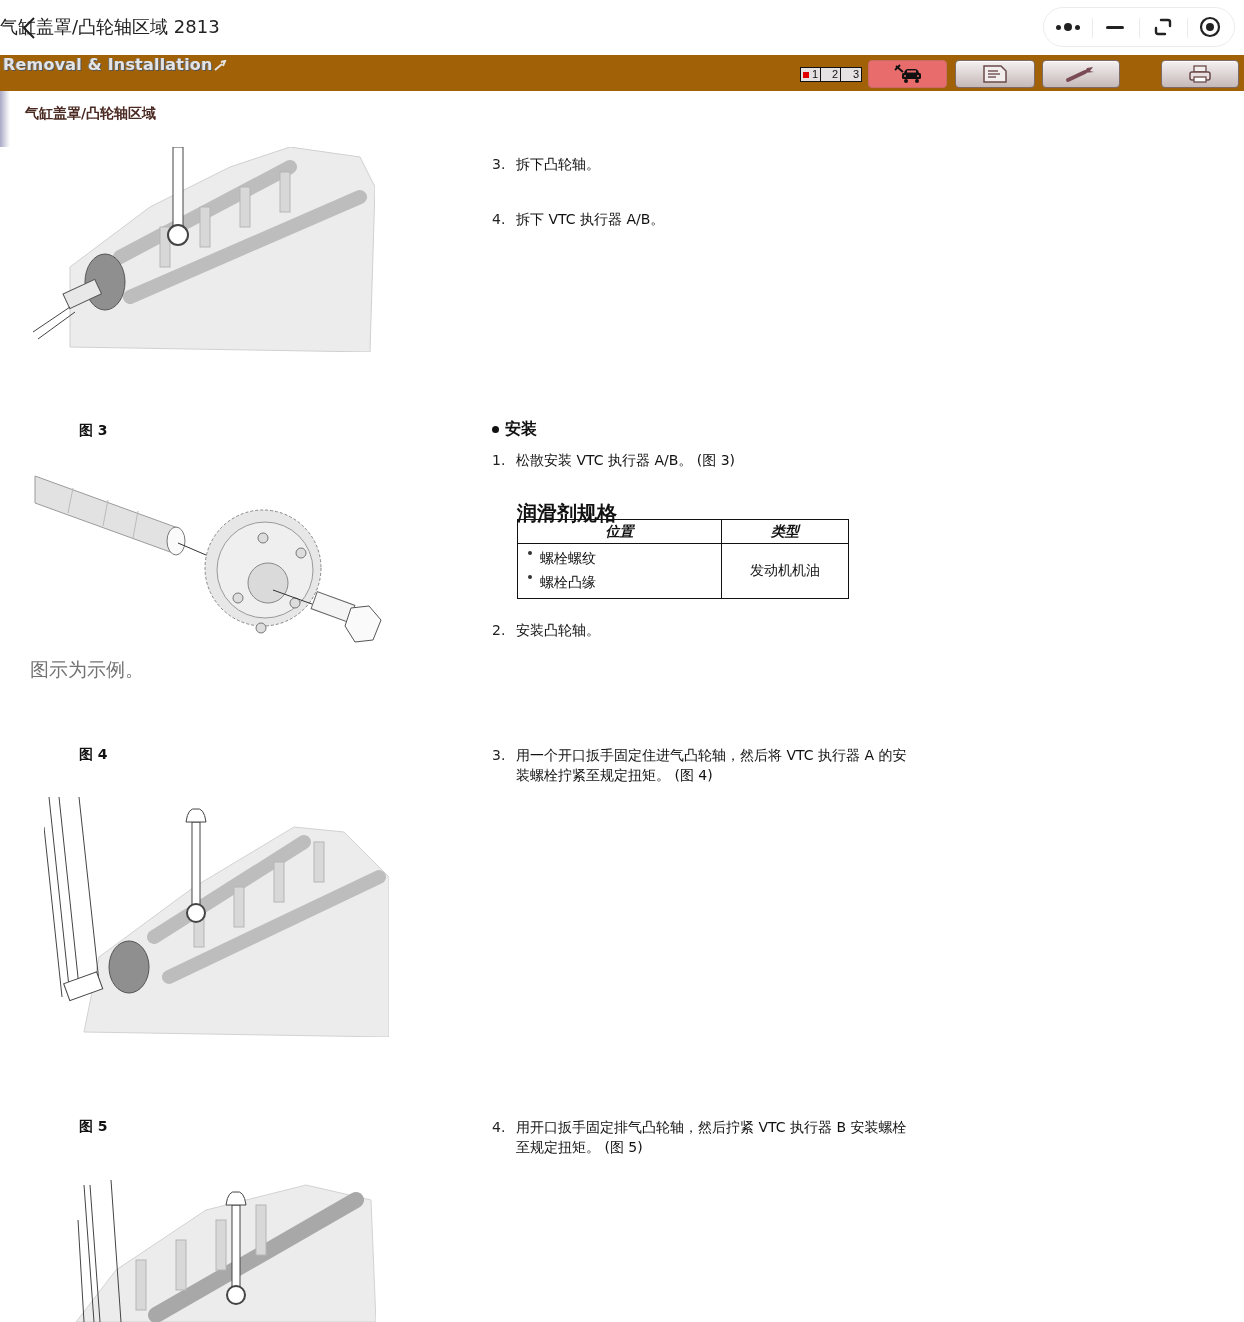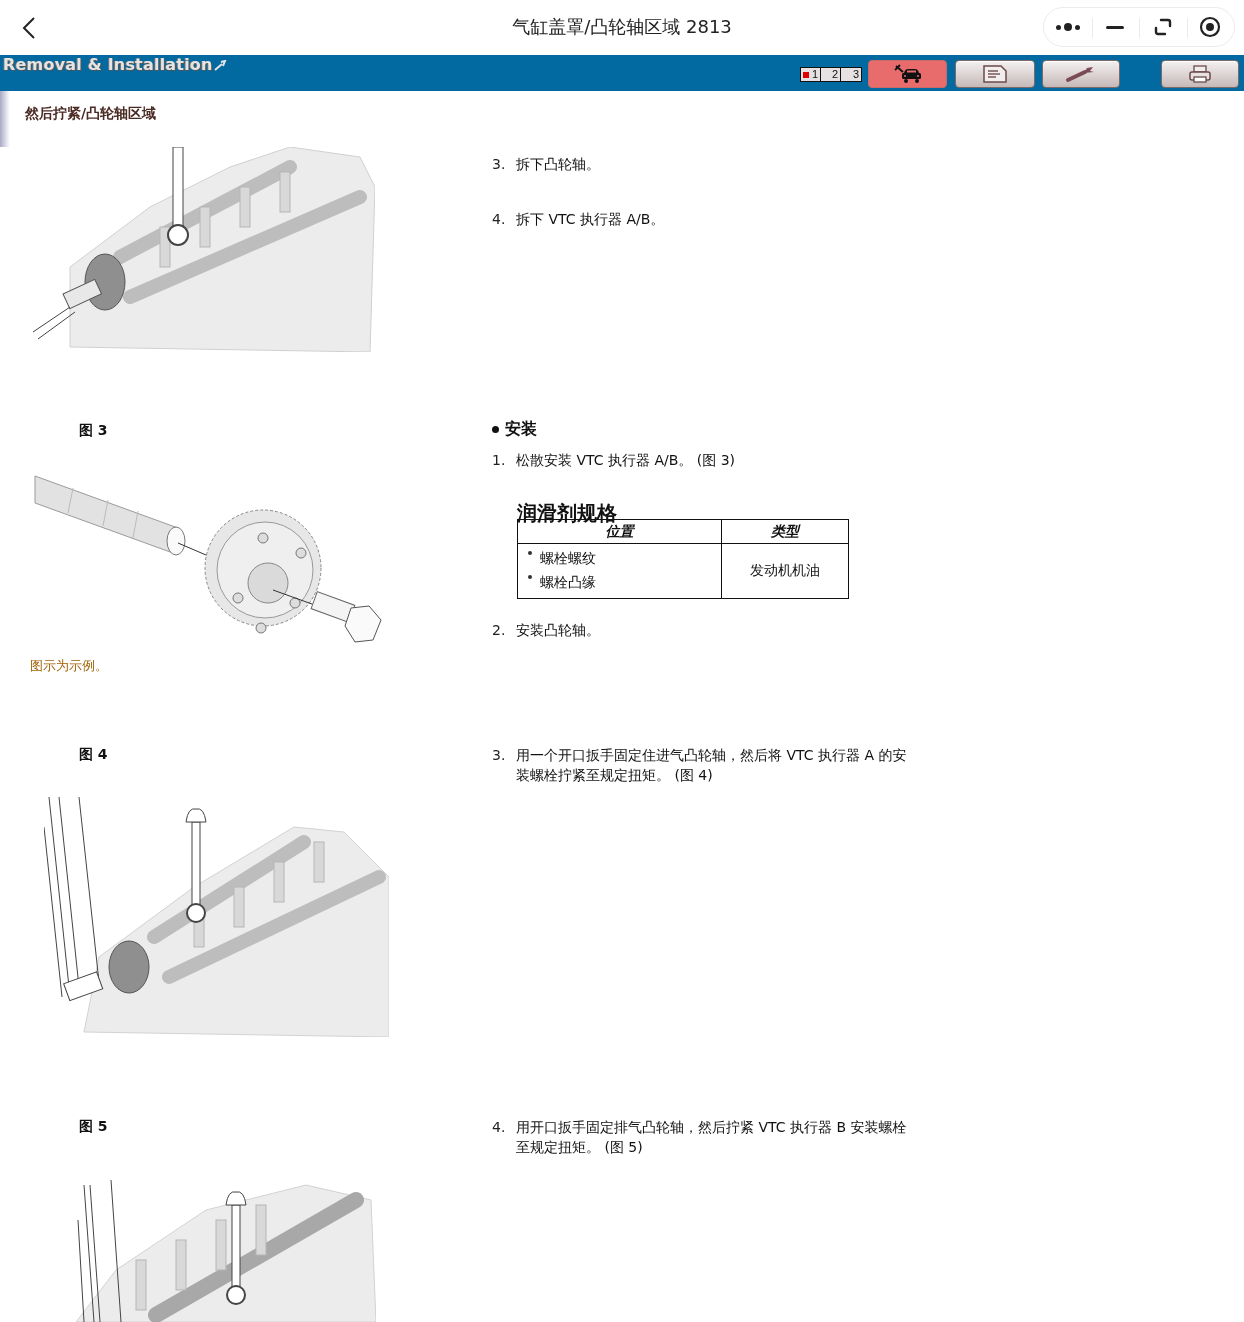--- a/index.html
+++ b/index.html
@@ -3,49 +3,49 @@
 <meta charset="utf-8">
 <style>
   * { box-sizing: border-box; margin: 0; padding: 0; }
   html, body { width: 1244px; height: 1322px; overflow: hidden; background: #ffffff; }
   body { font-family: "DejaVu Sans", "Liberation Sans", sans-serif; color: #111; position: relative; }
 
   
   .topbar { position: absolute; left: 0; top: 0; width: 1244px; height: 55px; background: #fff; }
   .back-btn { position: absolute; left: 16px; top: 12px; width: 28px; height: 32px; cursor: pointer; }
   .back-btn svg { width: 28px; height: 32px; }
-  .window-title { position: absolute; left: 0; right: 0; top: 15px; text-align: center; font-size: 18px; color: #222; }
+  .window-title { position: absolute; left: 0; right: 0; top: 15px; text-align: left; font-size: 18px; color: #222; }
   .capsule { position: absolute; left: 1043px; top: 7px; width: 192px; height: 40px; border: 1px solid #ececec; border-radius: 20px; display: flex; align-items: center; background: #fff; }
   .capsule .cap-btn { flex: 1; height: 100%; display: flex; align-items: center; justify-content: center; position: relative; cursor: pointer; }
   .capsule .cap-btn + .cap-btn::before { content: ""; position: absolute; left: 0; top: 10px; height: 20px; width: 1px; background: #eaeaea; }
   .dots { display: flex; align-items: center; gap: 3px; }
   .dots i { display: block; width: 5px; height: 5px; border-radius: 50%; background: #222; }
   .dots i.big { width: 8px; height: 8px; }
   .minus { width: 18px; height: 3px; background: #222; border-radius: 2px; }
 
   
-  .band { position: absolute; left: 0; top: 55px; width: 1244px; height: 36px; background: #0369a1; }
+  .band { position: absolute; left: 0; top: 55px; width: 1244px; height: 36px; background: #a16207; }
   .band-title { position: absolute; left: 3px; top: 0px; font-family: "DejaVu Sans", sans-serif; font-weight: bold; font-size: 16px; color: #e4e4e4; text-shadow: 1px 1px 0 #555, -1px 0 0 #777; letter-spacing: 0.2px; }
   .page-tabs { position: absolute; left: 800px; top: 12px; height: 15px; display: flex; border: 1px solid #111; background: #e6e1e3; }
   .page-tab { width: 20px; height: 13px; font-size: 11px; line-height: 13px; text-align: right; padding-right: 2px; color: #111; border-right: 1px solid #111; cursor: pointer; font-family: "Liberation Sans", sans-serif; position: relative; }
   .page-tab:last-child { border-right: none; }
   .page-tab .marker { position: absolute; left: 2px; top: 4px; width: 6px; height: 6px; background: #e00000; }
   .tool-btn { position: absolute; top: 5px; height: 28px; border-radius: 4px; display: flex; align-items: center; justify-content: center; cursor: pointer; }
   .tool-btn.silver { background: linear-gradient(#f4f1f1, #d9cfcf 60%, #c5b8b8); border: 1px solid #7d6a66; box-shadow: inset 0 1px 0 #fff; }
   .tool-btn.active { background: #e86c6c; border: 1px solid #c96a66; }
 
   
   .section-title { position: absolute; left: 0; top: 91px; width: 1244px; height: 56px; }
   .section-title .accent { position: absolute; left: 0; top: 0; width: 10px; height: 56px; background: linear-gradient(90deg, #a9a9c6, #e8e8f0 70%, #fff); }
   .section-title span { position: absolute; left: 25px; top: 14px; font-size: 14px; font-weight: bold; color: #4a2a22; }
 
   
   .fig { position: absolute; }
   .fig-label { position: absolute; font-size: 14px; font-weight: bold; color: #111; }
-  .caption { position: absolute; font-size: 13px; color: #a16207; }
+  .caption { position: absolute; font-size: 19px; color: #737373; }
   .step { position: absolute; left: 492px; font-size: 14px; line-height: 20px; color: #111; display: flex; font-family: "DejaVu Sans", sans-serif; }
   .step .num { width: 24px; flex: none; color: #222; }
   .step .txt { width: 400px; }
   .heading { position: absolute; left: 492px; top: 419px; font-size: 16px; font-weight: bold; display: flex; align-items: center; }
   .heading .dot { width: 7px; height: 7px; border-radius: 50%; background: #111; margin-right: 6px; }
   .spec-title { position: absolute; left: 517px; top: 500px; font-size: 20px; font-weight: bold; }
   table.spec { position: absolute; left: 517px; top: 519px; border-collapse: collapse; font-size: 14px; }
   table.spec th, table.spec td { border: 1px solid #111; }
   table.spec th { height: 24px; font-weight: bold; text-align: center; font-style: italic; }
   table.spec th.c1 { width: 204px; }
@@ -129,21 +129,21 @@
     <svg width="26" height="20" viewBox="0 0 26 20">
       <rect x="7" y="2" width="12" height="6" fill="#f3eeee" stroke="#6b4a4a" stroke-width="1.3"></rect>
       <rect x="3" y="8" width="20" height="8" rx="2" fill="#e9e1e1" stroke="#6b4a4a" stroke-width="1.5"></rect>
       <rect x="7" y="13" width="12" height="5" fill="#fff" stroke="#6b4a4a" stroke-width="1.3"></rect>
     </svg>
   </div>
 </div>
 
 <div class="section-title">
   <div class="accent"></div>
-  <span>然后拧紧/凸轮轴区域</span>
+  <span>气缸盖罩/凸轮轴区域</span>
 </div>
 
 <div class="fig" style="left:30px; top:147px; width:345px; height:205px;">
   <svg width="345" height="205" viewBox="0 0 345 205">
     <path d="M40 200 L40 120 L120 60 L200 20 L260 0 L330 10 L345 40 L340 205 Z" fill="#ececec" stroke="#d0d0d0"></path>
     <path d="M90 110 L260 20 M100 150 L330 50" stroke="#bdbdbd" stroke-width="14" stroke-linecap="round"></path>
     <g fill="#d8d8d8" stroke="#b5b5b5">
       <rect x="130" y="80" width="10" height="40"></rect>
         <rect x="170" y="60" width="10" height="40"></rect>
         <rect x="210" y="40" width="10" height="40"></rect>

